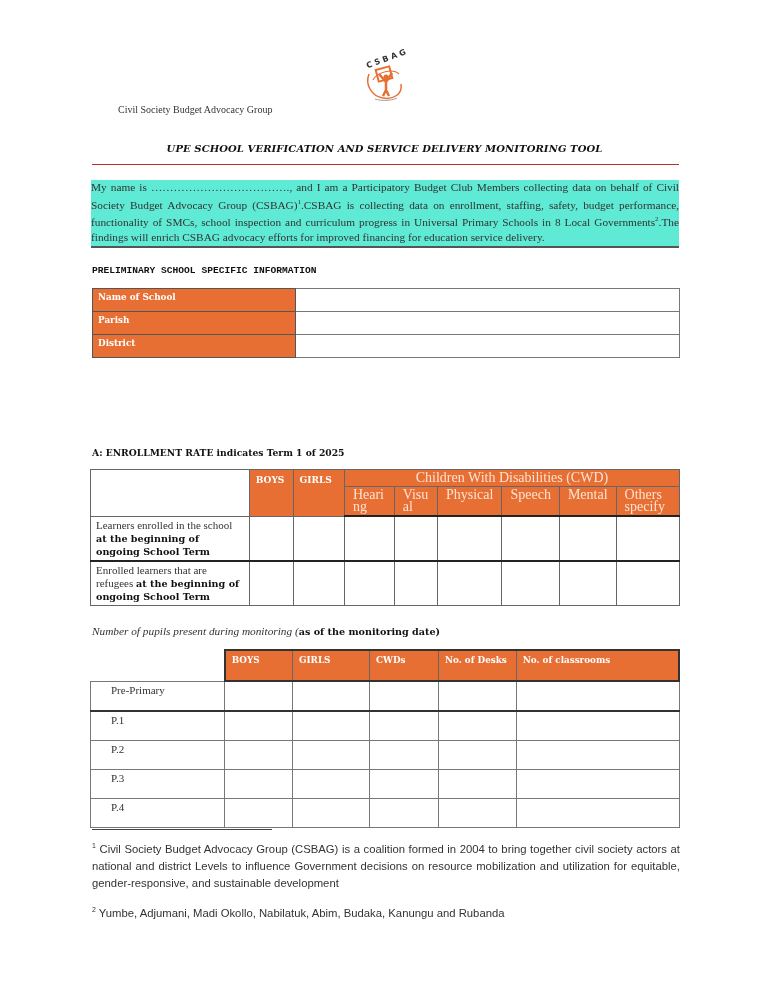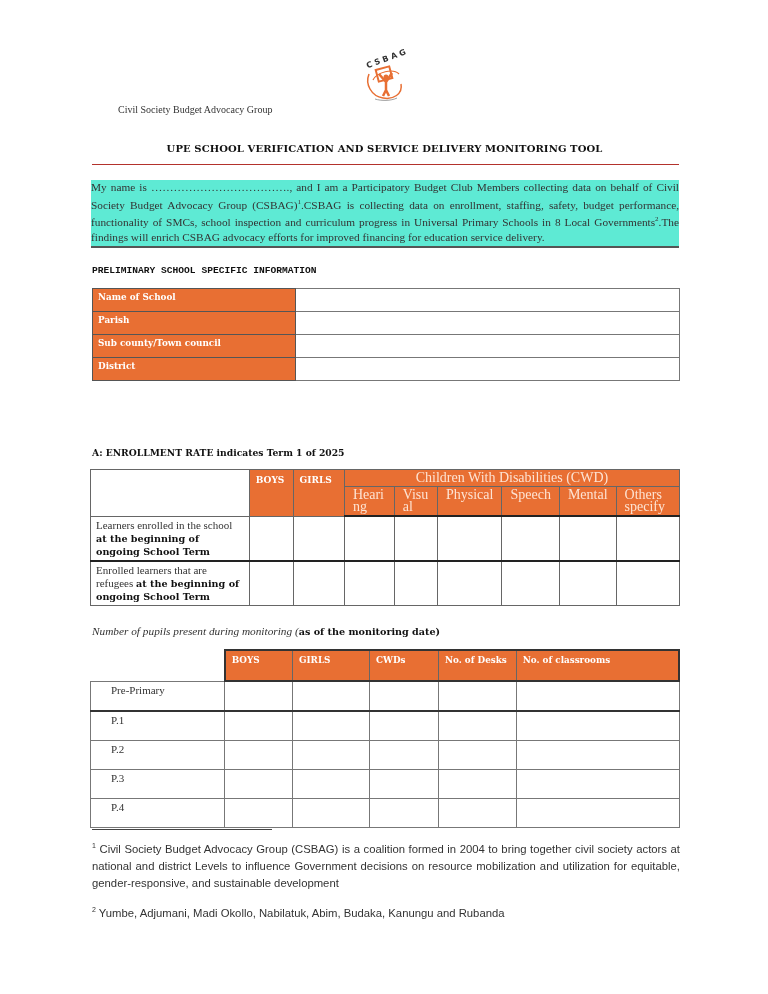--- a/index.html
+++ b/index.html
@@ -2,21 +2,21 @@
 <html><head>
 <meta charset="utf-8">
 <style>
   html, body { margin: 0; padding: 0; background: #ffffff; }
   body { width: 768px; height: 994px; position: relative; overflow: hidden; font-family: "DejaVu Serif", serif; color: #222; }
   .abs { position: absolute; }
 
   
   .logo { left: 357px; top: 44px; width: 56px; height: 60px; }
   .org-name { left: 118px; top: 104px; font-family: "Liberation Serif", serif; font-size: 10px; color: #333; }
-  .doc-title { left: 92px; top: 143px; width: 585px; text-align: center; font-family: "DejaVu Serif", serif; font-weight: bold; font-size: 10px; letter-spacing: 0.1px; color: #111; }
+  .doc-title { left: 92px; top: 143px; width: 585px; text-align: center; font-family: "DejaVu Serif", serif; font-weight: bold; font-size: 10px; letter-spacing: 0.1px; color: #111; font-style: italic; }
   .title-rule { left: 92px; top: 164px; width: 587px; height: 1px; background: #b3322c; }
 
   
   .intro { left: 91px; top: 180px; width: 588px; background: #5eead4; border-bottom: 2px solid #555; font-family: "Liberation Serif", serif; font-size: 11.3px; line-height: 14.8px; text-align: justify; color: #333; padding: 0 0 1px 0; }
   .intro sup { font-size: 7px; }
 
   .section-title { left: 92px; top: 265px; font-family: Liberation Mono, monospace; font-weight: bold; font-size: 9.6px; color: #111; }
 
   
   table { border-collapse: collapse; }
@@ -83,24 +83,20 @@
 <div class="abs section-title">PRELIMINARY SCHOOL SPECIFIC INFORMATION</div>
 
 <table class="abs prelim">
   <tbody>
       <tr>
         <td class="lbl">Name of School</td>
         <td class="val"></td>
       </tr>
   <tr>
         <td class="lbl">Parish</td>
-        <td class="val"></td>
-      </tr>
-  <tr>
-        <td class="lbl">Sub county/Town council</td>
         <td class="val"></td>
       </tr>
   <tr>
         <td class="lbl">District</td>
         <td class="val"></td>
       </tr>
 </tbody>
   </table>
 
 <div class="abs secA-title">A: ENROLLMENT RATE indicates Term 1 of 2025</div>

